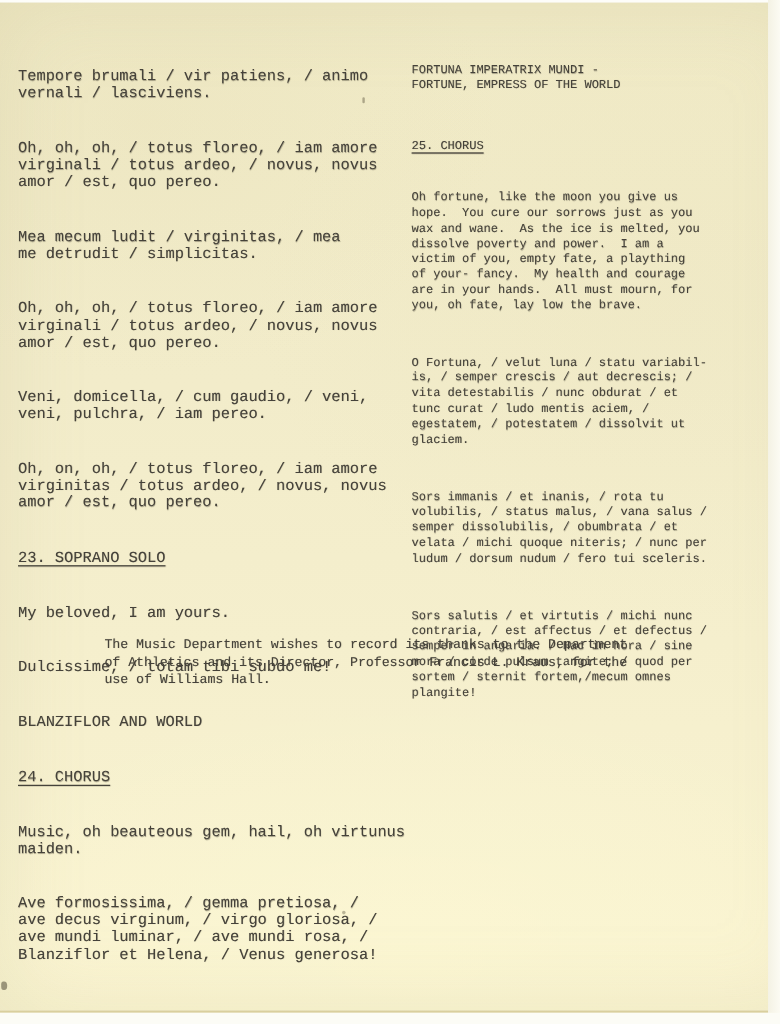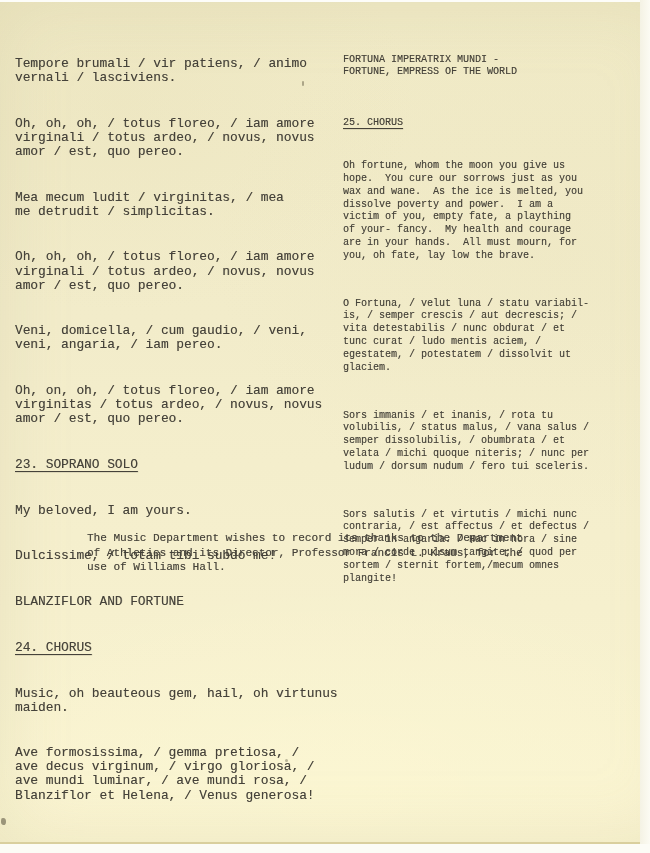--- a/index.html
+++ b/index.html
@@ -59,42 +59,42 @@
 vernali / lasciviens.</div>
     <div class="lt-block">Oh, oh, oh, / totus floreo, / iam amore
 virginali / totus ardeo, / novus, novus
 amor / est, quo pereo.</div>
     <div class="lt-block">Mea mecum ludit / virginitas, / mea
 me detrudit / simplicitas.</div>
     <div class="lt-block">Oh, oh, oh, / totus floreo, / iam amore
 virginali / totus ardeo, / novus, novus
 amor / est, quo pereo.</div>
     <div class="lt-block">Veni, domicella, / cum gaudio, / veni,
-veni, angaria, / iam pereo.</div>
+veni, pulchra, / iam pereo.</div>
     <div class="lt-block">Oh, on, oh, / totus floreo, / iam amore
 virginitas / totus ardeo, / novus, novus
 amor / est, quo pereo.</div>
     <div class="lt-block"><span class="heading-underline">23. SOPRANO SOLO</span></div>
     <div class="lt-block">My beloved, I am yours.</div>
     <div class="lt-block">Dulcissime, / totam tibi subdo me!</div>
-    <div class="lt-block">BLANZIFLOR AND FORTUNE</div>
+    <div class="lt-block">BLANZIFLOR AND WORLD</div>
     <div class="lt-block"><span class="heading-underline">24. CHORUS</span></div>
     <div class="lt-block">Music, oh beauteous gem, hail, oh virtunus
 maiden.</div>
     <div class="lt-block">Ave formosissima, / gemma pretiosa, /
 ave decus virginum, / virgo gloriosa, /
 ave mundi luminar, / ave mundi rosa, /
 Blanziflor et Helena, / Venus generosa!</div>
   </div>
 
   <div class="txt col-right">
     <div class="rt-title">FORTUNA IMPERATRIX MUNDI -
 FORTUNE, EMPRESS OF THE WORLD</div>
     <div class="rt-heading"><span class="heading-underline">25. CHORUS</span></div>
-    <div class="rt-para">Oh fortune, whom the moon you give us
+    <div class="rt-para">Oh fortune, like the moon you give us
 hope.  You cure our sorrows just as you
 wax and wane.  As the ice is melted, you
 dissolve poverty and power.  I am a
 victim of you, empty fate, a plaything
 of your- fancy.  My health and courage
 are in your hands.  All must mourn, for
 you, oh fate, lay low the brave.</div>
     <div class="rt-para">O Fortuna, / velut luna / statu variabil-
 is, / semper crescis / aut decrescis; /
 vita detestabilis / nunc obdurat / et

